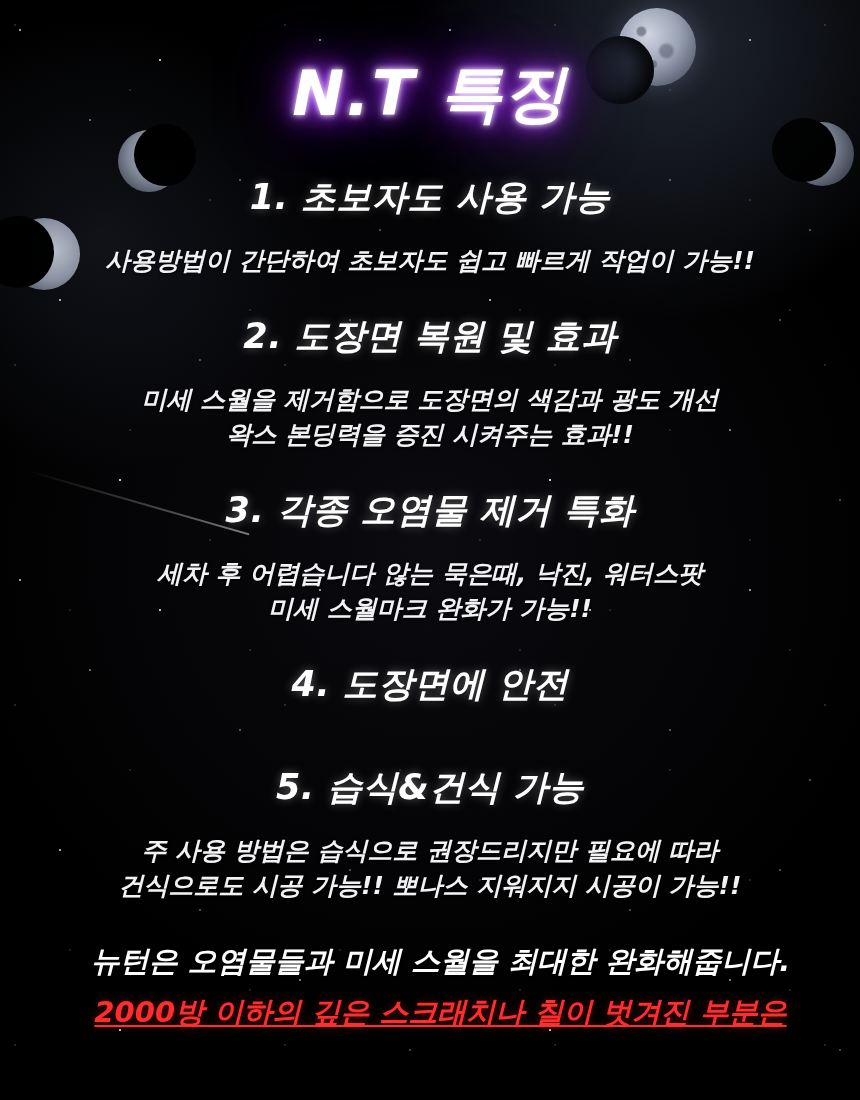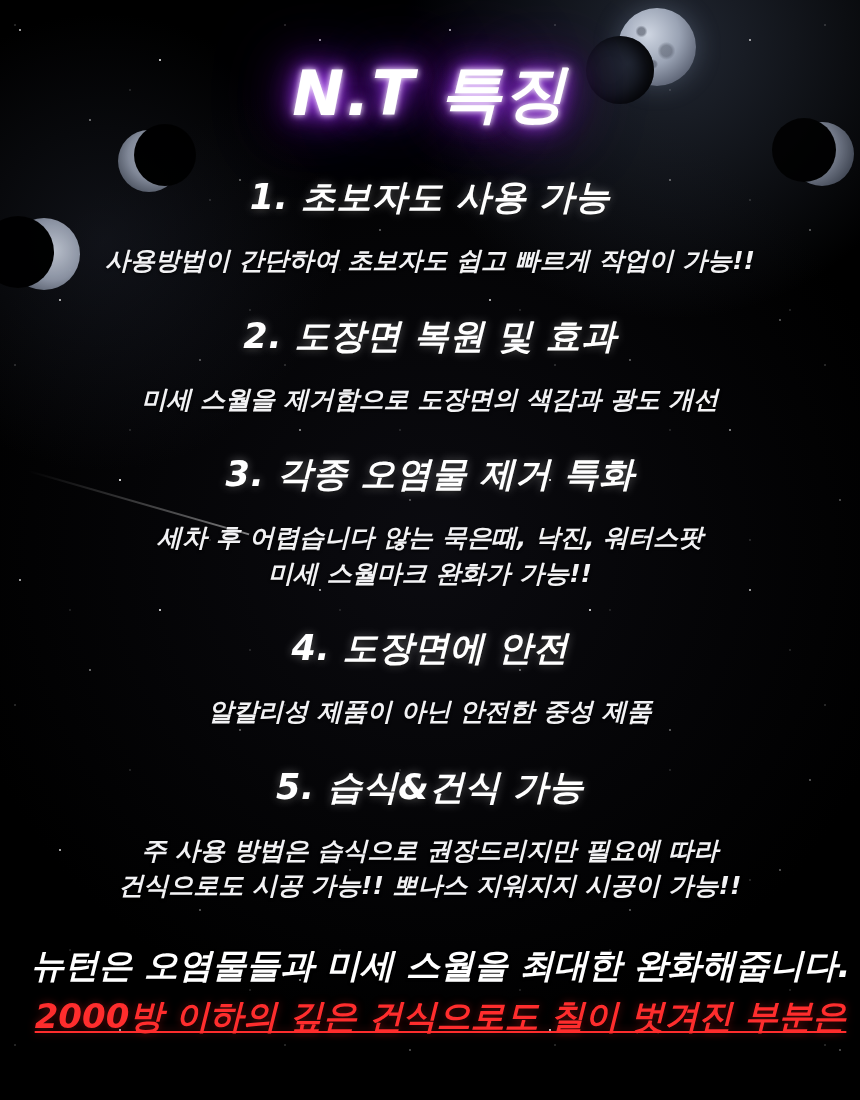--- a/index.html
+++ b/index.html
@@ -180,22 +180,22 @@
   }
 
   .gap-1 { height: 34px; }
   .gap-2 { height: 18px; }
   .gap-3 { height: 30px; }
 
   #footer {
     margin-top: 36px;
   }
   .footer-line {
-    margin: 0;
-    font-size: 34px;
+    margin: 8px;
+    font-size: 29px;
     font-weight: 800;
     font-style: italic;
     line-height: 1.5;
     text-shadow: 0 1px 3px rgba(0,0,0,0.9);
     padding-left: 21px;
   }
   .footer-white { color: #ffffff; }
   .footer-red {
     color: #ff2d2d;
     text-decoration: underline;
@@ -230,47 +230,47 @@
       <div class="gap-2"></div>
       <p class="sub">사용방법이 간단하여 초보자도 쉽고 빠르게 작업이 가능!!</p>
     </div>
 
     <div class="gap-3"></div>
 
     <div class="block">
       <p class="heading">2. 도장면 복원 및 효과</p>
       <div class="gap-2"></div>
       <p class="sub">미세 스월을 제거함으로 도장면의 색감과 광도 개선</p>
+      <p class="sub">왁스 본딩력을 증진 시켜주는 효과!!</p>
     </div>
 
     <div class="gap-3"></div>
 
     <div class="block">
       <p class="heading">3. 각종 오염물 제거 특화</p>
       <div class="gap-2"></div>
       <p class="sub">세차 후 어렵습니다 않는 묵은때, 낙진, 워터스팟</p>
       <p class="sub">미세 스월마크 완화가 가능!!</p>
     </div>
 
     <div class="gap-3"></div>
 
     <div class="block">
       <p class="heading">4. 도장면에 안전</p>
       <div class="gap-2"></div>
-      <p class="sub">알칼리성 제품이 아닌 안전한 중성 제품</p>
     </div>
 
     <div class="gap-3"></div>
 
     <div class="block">
       <p class="heading">5. 습식&amp;건식 가능</p>
       <div class="gap-2"></div>
       <p class="sub">주 사용 방법은 습식으로 권장드리지만 필요에 따라</p>
       <p class="sub">건식으로도 시공 가능!! 뽀나스 지워지지 시공이 가능!!</p>
     </div>
 
     <div id="footer">
       <p class="footer-line footer-white">뉴턴은 오염물들과 미세 스월을 최대한 완화해줍니다.</p>
-      <p class="footer-line footer-red">2000방 이하의 깊은 건식으로도 칠이 벗겨진 부분은</p>
+      <p class="footer-line footer-red">2000방 이하의 깊은 스크래치나 칠이 벗겨진 부분은</p>
     </div>
 
   </div>
 </div>
 
 </body></html>

